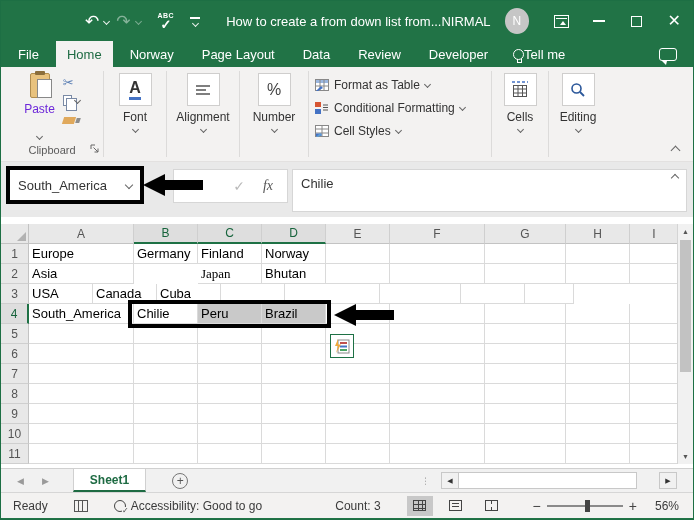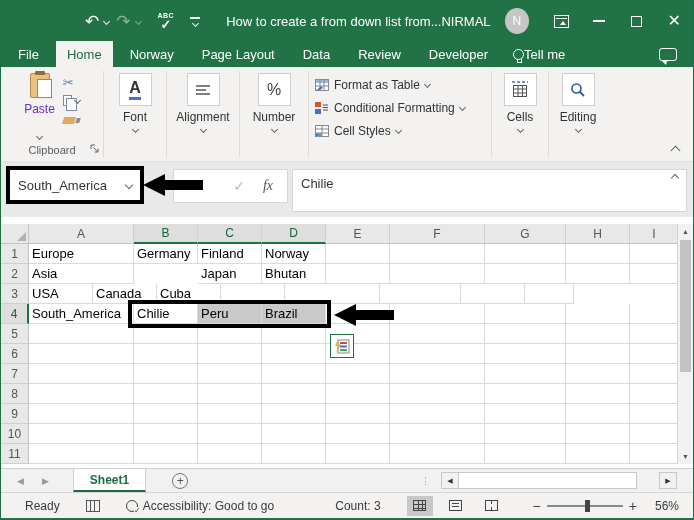--- a/index.html
+++ b/index.html
@@ -119,21 +119,21 @@
   .add-sheet { width:16px; height:16px; border:1px solid #767676; border-radius:50%; color:#555; font-size:12px; line-height:14px; text-align:center; margin-left:26px; }
   .sb-spacer { flex:1; }
   .splitter-dots { color:#999; font-size:9px; letter-spacing:1px; margin-right:10px; }
   .hscroll { display:flex; align-items:center; margin-right:16px; }
   .hs-btn { width:18px; height:17px; background:#f1f1f1; border:1px solid #c8c8c8; display:flex; align-items:center; justify-content:center; font-size:7px; color:#333; }
   .hs-track { width:178px; height:17px; background:#fff; border:1px solid #c8c8c8; border-left:none; }
   .hs-right { margin-left:22px; }
 
   
   .statusbar { height:26px; background:#f3f2f1; border-top:1px solid #d6d6d6; display:flex; align-items:center; font-size:12px; color:#3b3b3b; flex-shrink:0; }
-  .sb-ready { margin-left:24px; }
+  .sb-ready { margin-left:12px; }
   .macro-ico { width:14px; height:12px; border:1.2px solid #555; margin-left:26px; position:relative; }
   .macro-ico::before { content:""; position:absolute; left:3px; top:0; bottom:0; width:1px; background:#555; }
   .macro-ico::after { content:""; position:absolute; left:7px; top:0; bottom:0; width:1px; background:#555; }
   .acc-wrap { display:flex; align-items:center; gap:5px; margin-left:26px; }
   .acc-ico { width:12px; height:12px; border:1.4px solid #444; border-radius:50%; position:relative; }
   .acc-ico::after { content:"✓"; position:absolute; right:-4px; bottom:-4px; font-size:8px; color:#444; background:#f3f2f1; line-height:1; }
   .sb-spacer2 { flex:1; }
   .sb-count { margin-right:26px; }
   .view-btns { display:flex; align-items:center; gap:10px; margin-right:22px; }
   .view-btn { width:26px; height:20px; display:flex; align-items:center; justify-content:center; }
@@ -391,21 +391,21 @@
           <div class="cell" style="width: 64px;"></div>
           <div class="cell" style="width: 95px;"></div>
           <div class="cell" style="width: 81px;"></div>
           <div class="cell" style="width: 64px;"></div>
           <div class="cell" style="width: 49px;"></div>
         </div>
         <div class="grid-row">
           <div class="row-hdr">2</div>
           <div class="cell" style="width: 105px;">Asia</div>
           <div class="cell" style="width: 64px; margin-top: 48px;">India</div>
-          <div class="cell" style="width: 64px;">Japan</div>
+          <div class="cell" style="width: 64px; font-family: Liberation Serif, serif;">Japan</div>
           <div class="cell" style="width: 64px;">Bhutan</div>
           <div class="cell" style="width: 64px;"></div>
           <div class="cell" style="width: 95px;"></div>
           <div class="cell" style="width: 81px;"></div>
           <div class="cell" style="width: 64px;"></div>
           <div class="cell" style="width: 49px;"></div>
         </div>
         <div class="grid-row">
           <div class="row-hdr">3</div>
           <div class="cell" style="width: 64px;">USA</div>

